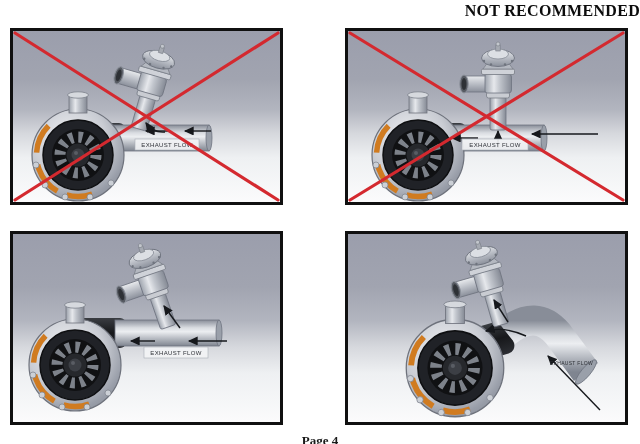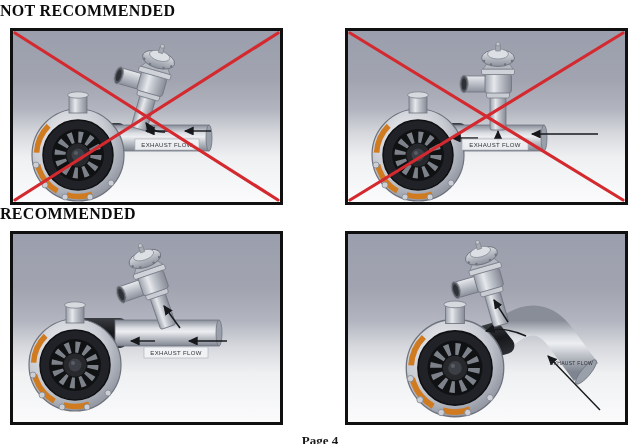--- a/index.html
+++ b/index.html
@@ -1,19 +1,19 @@
 <!DOCTYPE html>
 <html><head>
 <meta charset="utf-8">
 <style>
   html,body{margin:0;padding:0;}
   body{width:640px;height:444px;overflow:hidden;background:#ffffff;
        font-family:"Liberation Serif", serif;}
   #page{position:relative;width:640px;height:444px;background:#ffffff;}
-  .section-title{position:absolute;left:0;width:640px;text-align:left;
+  .section-title{position:absolute;left:0;width:640px;text-align:right;
        font-weight:bold;font-size:16px;letter-spacing:.3px;color:#0c0c0c;}
   #title-not-rec{top:2px;}
   #title-rec{top:205px;}
   .panel{position:absolute;box-sizing:border-box;border:3px solid #101010;
        background:linear-gradient(180deg,#9b9eac 0%,#a1a4b0 28%,#b2b5bf 46%,
                   #d6d8dd 60%,#eef0f2 74%,#fbfbfc 100%);}
   #panel-1{left:10px;top:28px;width:273px;height:177px;}
   #panel-2{left:345px;top:28px;width:283px;height:177px;}
   #panel-3{left:10px;top:231px;width:273px;height:194px;}
   #panel-4{left:345px;top:231px;width:283px;height:194px;}
@@ -161,21 +161,20 @@
         <rect x="114" y="108" width="66" height="11" fill="#f2f3f5" fill-opacity="0.92" stroke="#a8adb6" stroke-width="0.6"></rect>
         <text class="wg-label" x="147" y="116" text-anchor="middle">EXHAUST FLOW</text>
       </g>
       <g>
         <line class="cross-line" x1="2" y1="2" x2="275" y2="169"></line>
         <line class="cross-line" x1="275" y1="2" x2="2" y2="169"></line>
       </g>
     </svg>
   </div>
 
-  <div class="section-title" id="title-rec">RECOMMENDED</div>
 
   <div class="panel" id="panel-3">
     <svg width="267" height="188" viewBox="0 0 267 188">
       <g>
         <rect x="55" y="84" width="58" height="30" rx="6" fill="url(#darkPipe)"></rect>
         <rect x="102" y="86" width="104" height="26" fill="url(#steelPipe)" stroke="#6f7480" stroke-width="0.8"></rect>
         <ellipse cx="206" cy="99" rx="3" ry="13" fill="#9aa0aa" stroke="#6f7480" stroke-width="0.8"></ellipse>
       </g>
       <g transform="translate(155,92) rotate(-19)">
         <use href="#g-wg"></use>

